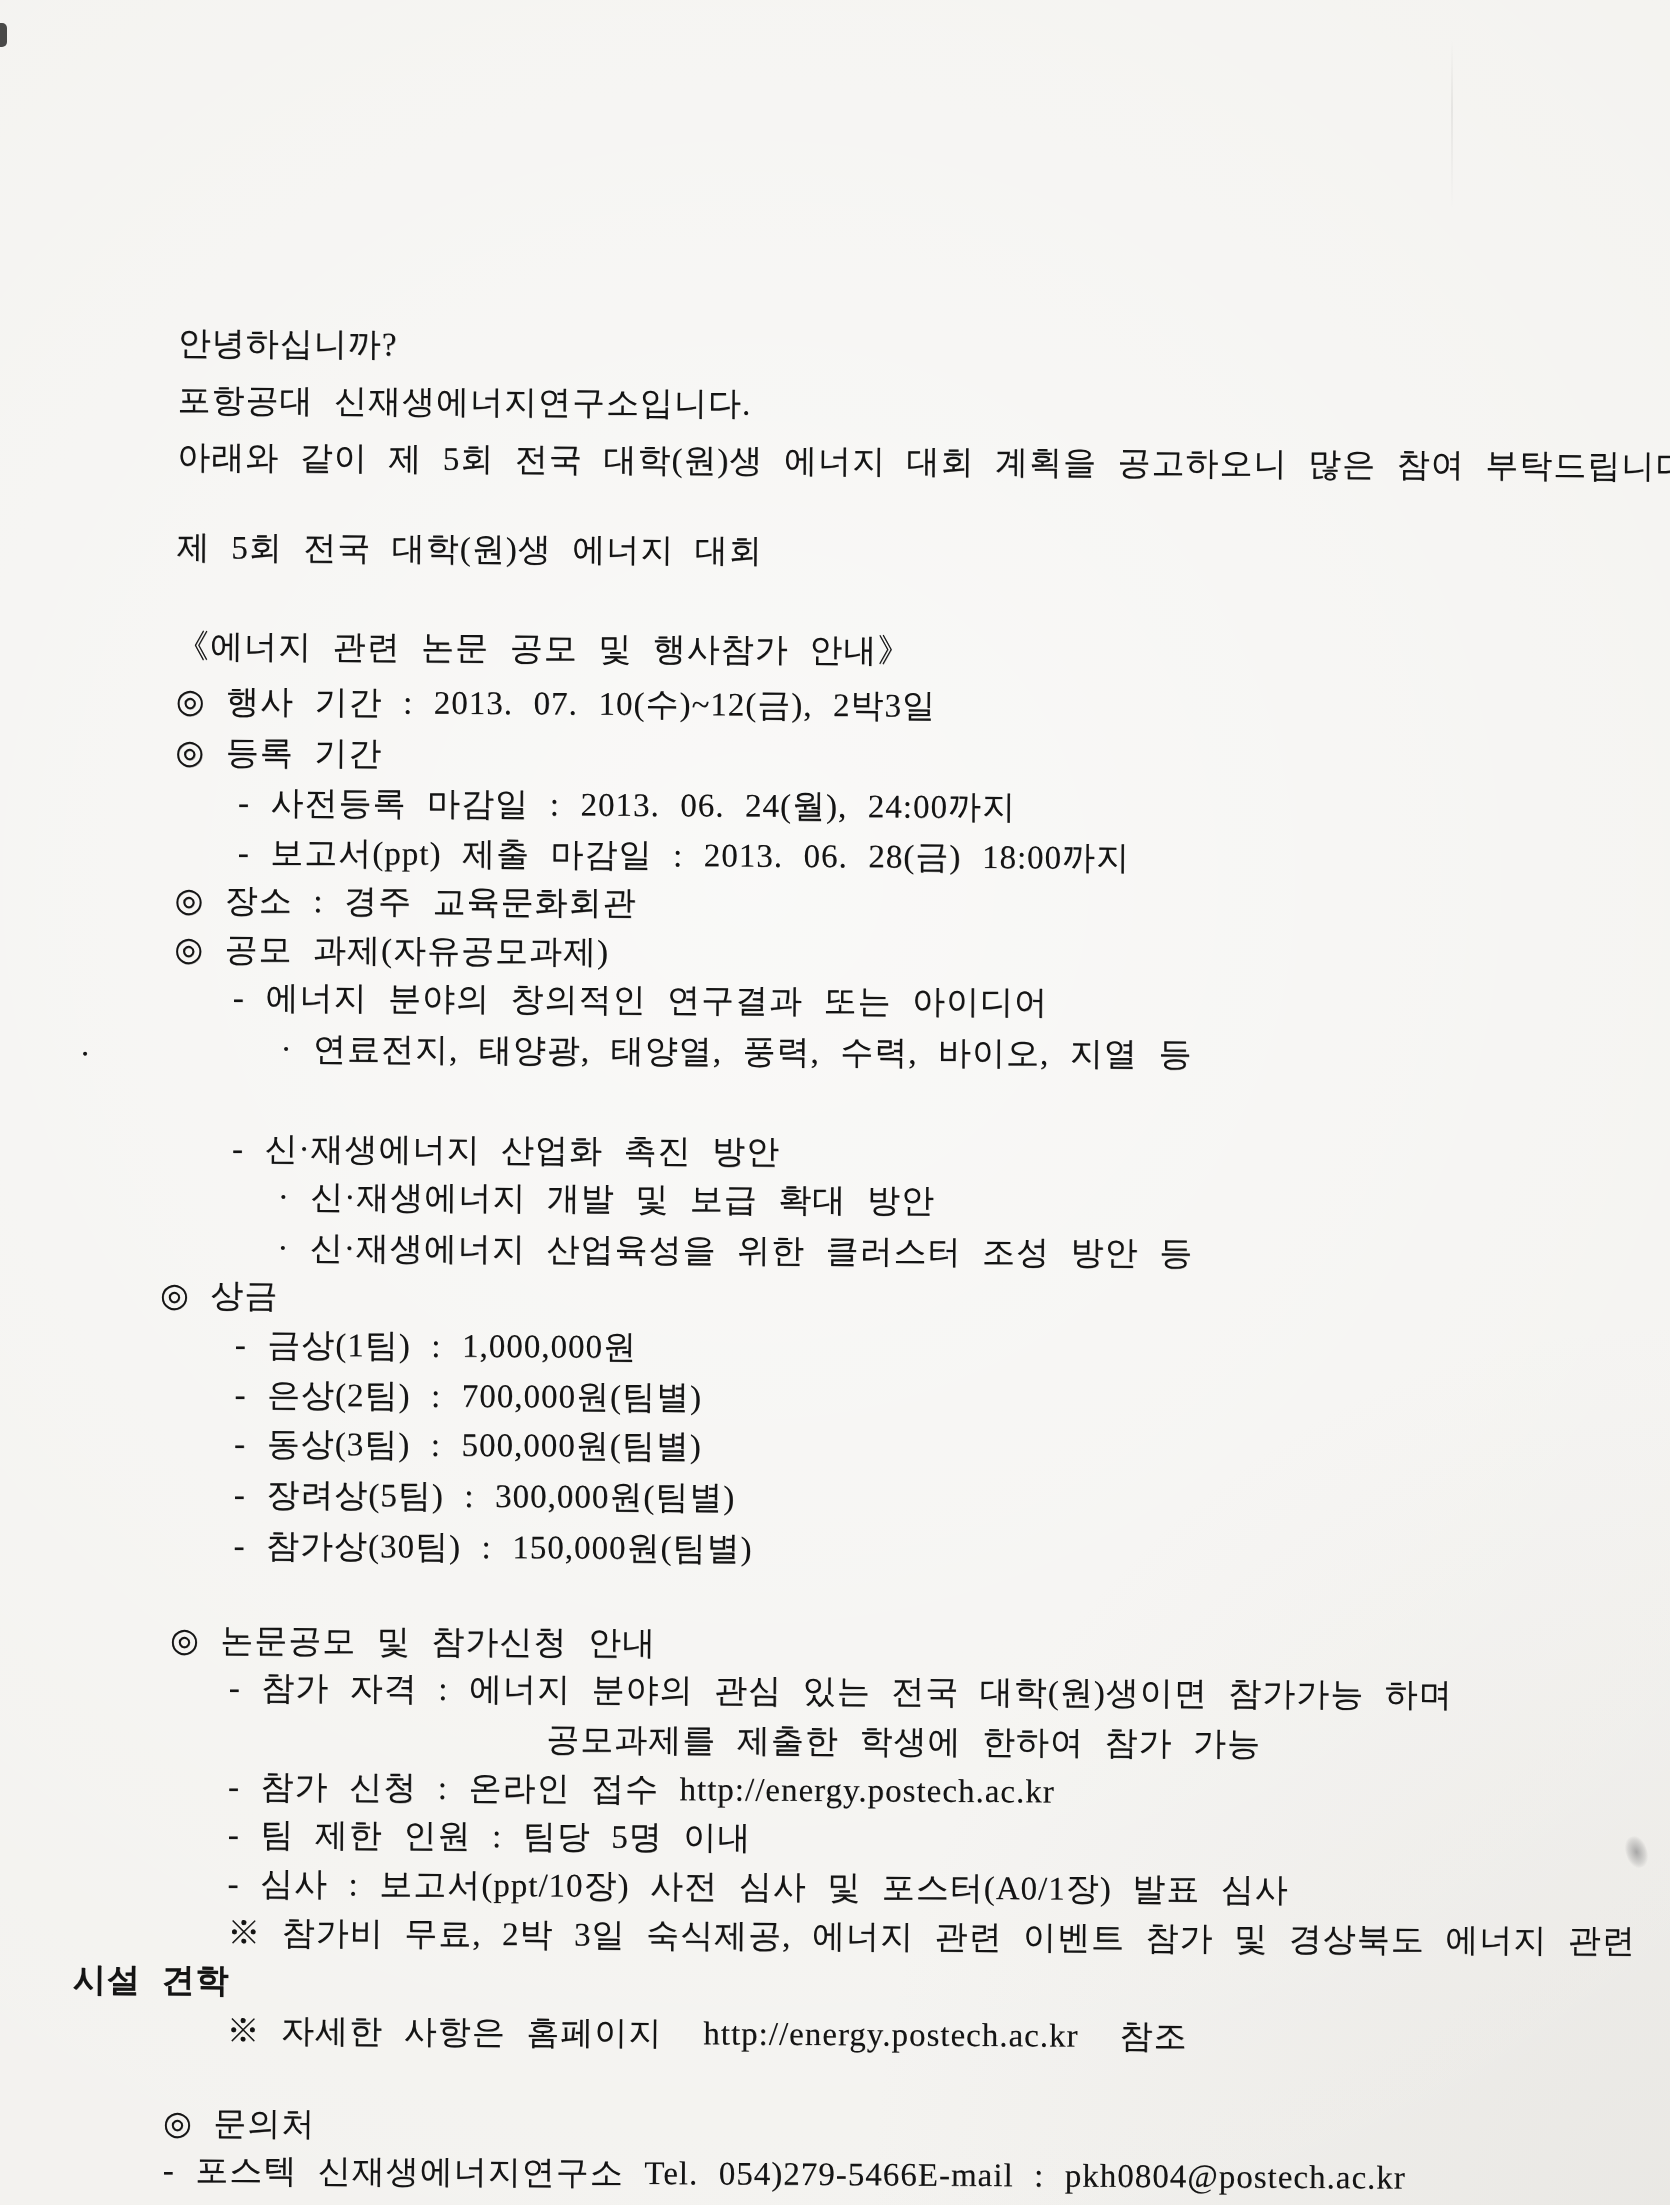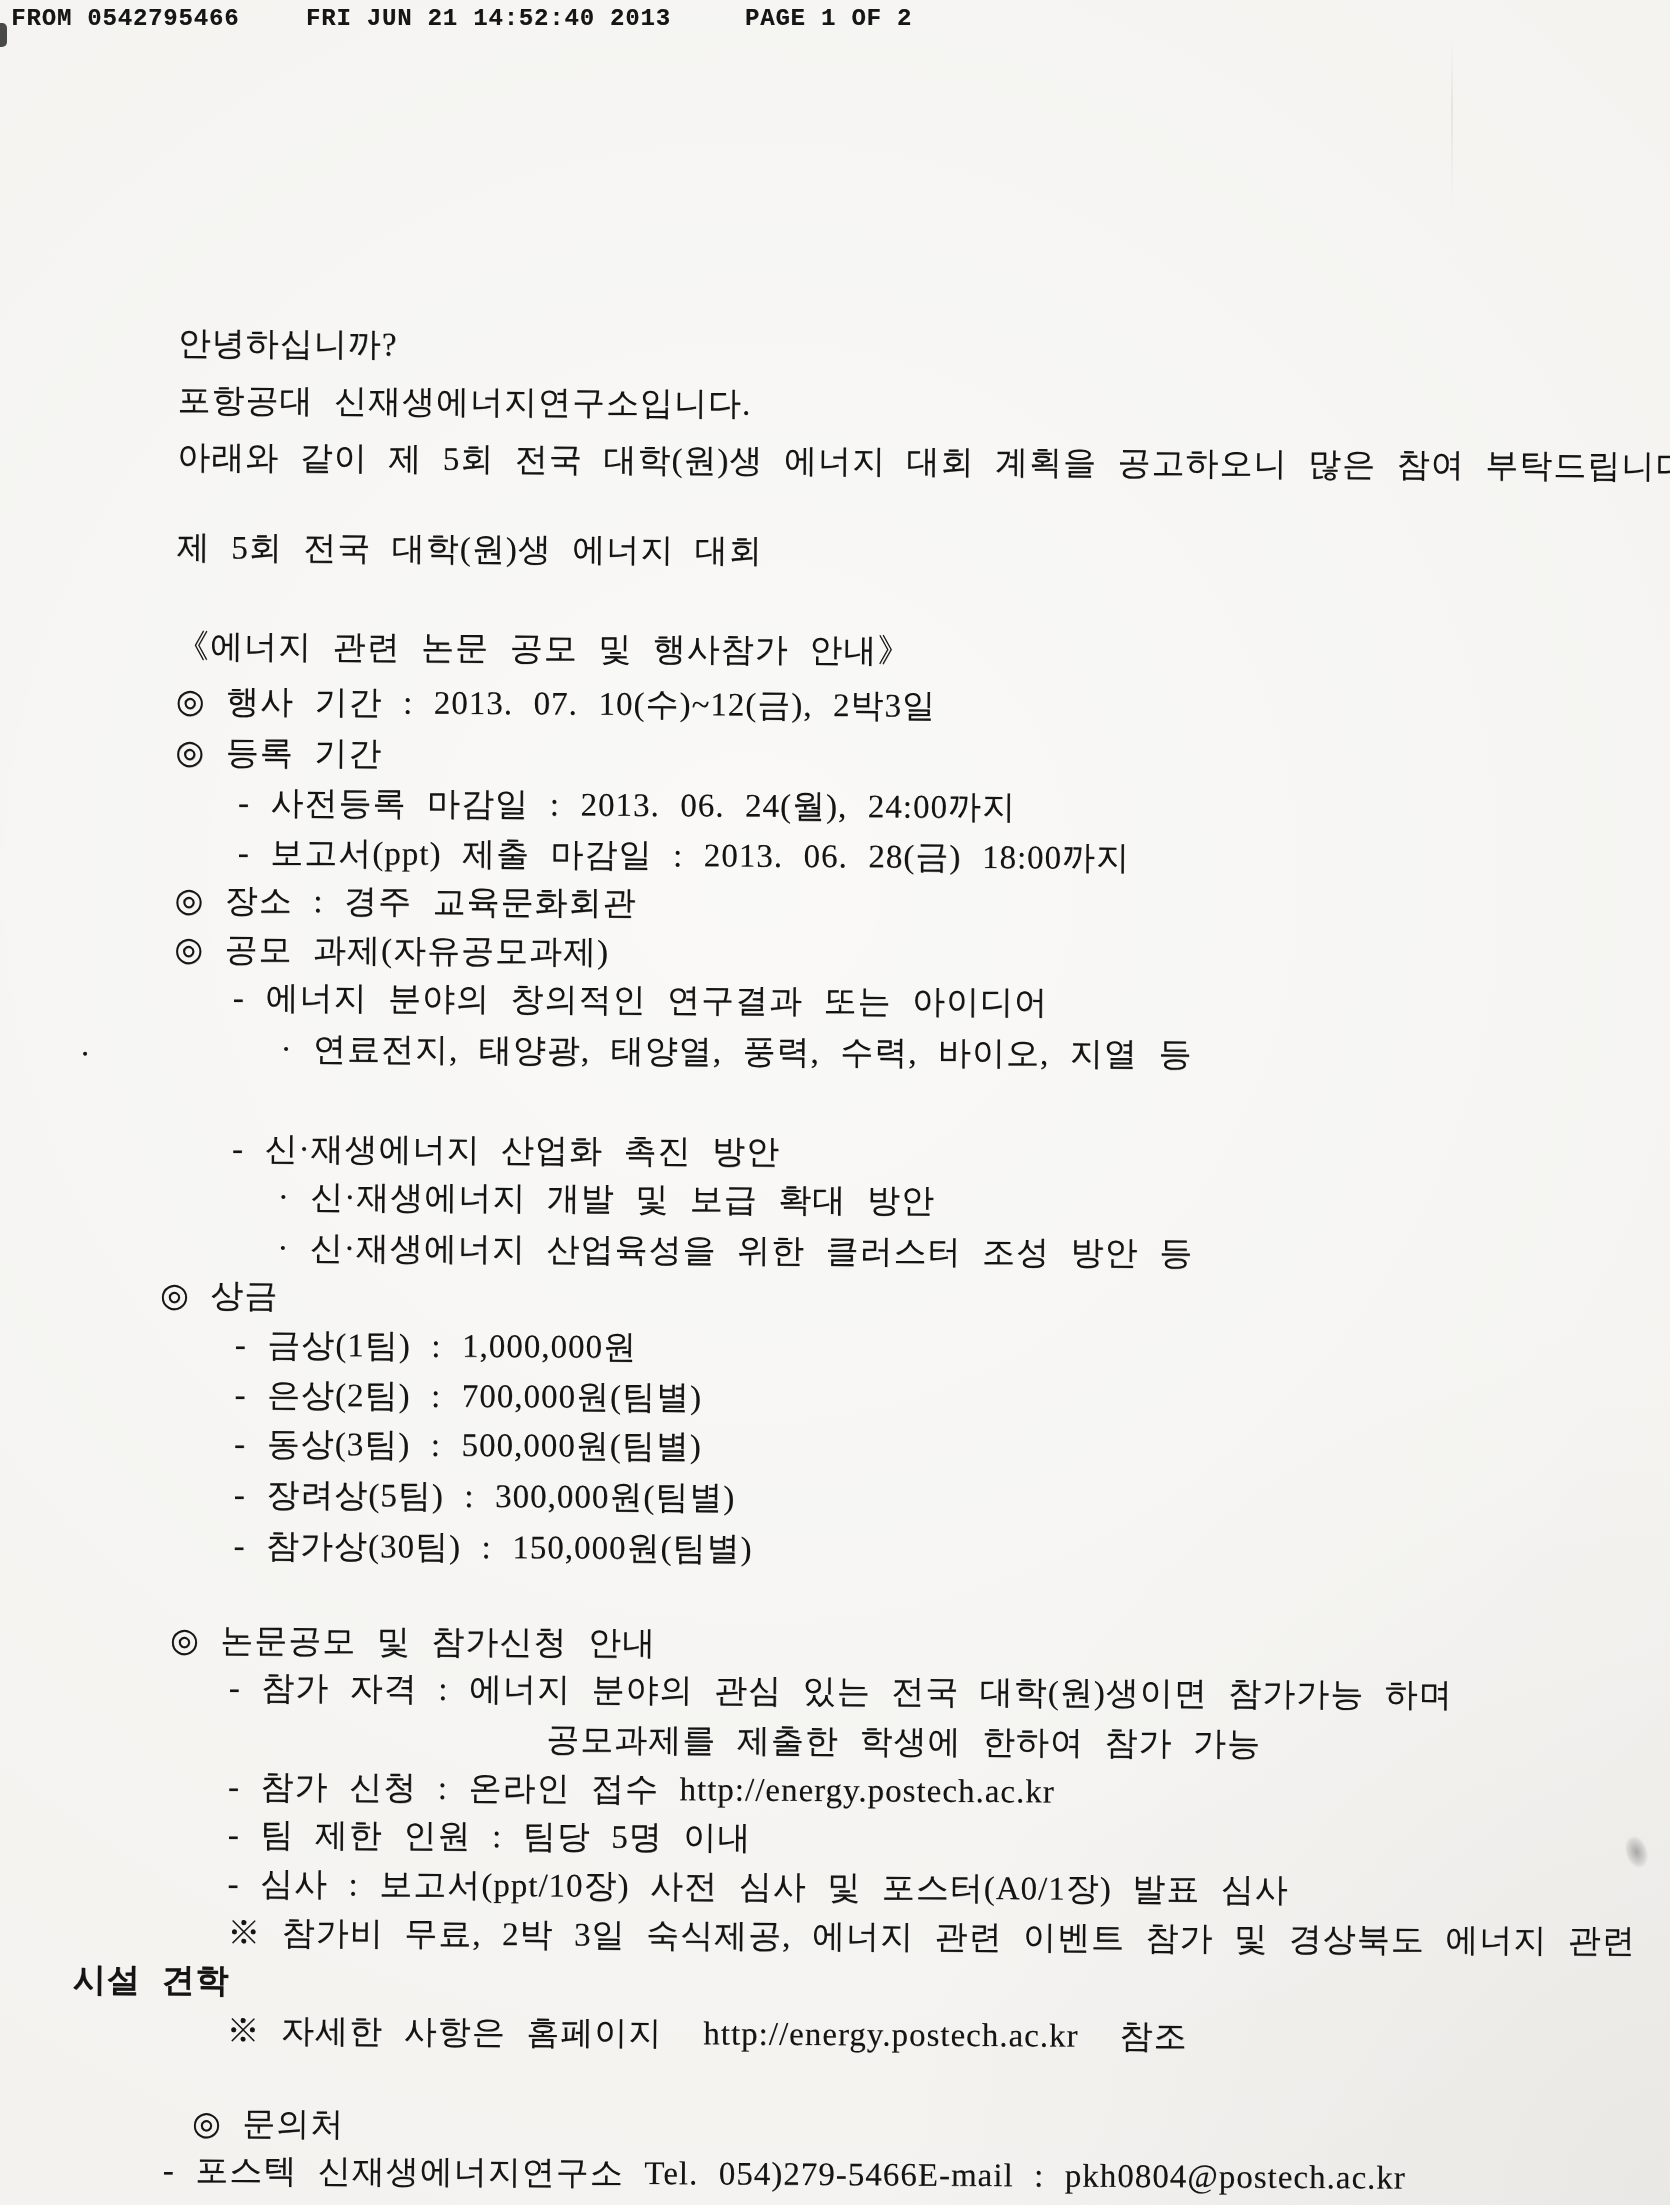--- a/index.html
+++ b/index.html
@@ -78,25 +78,20 @@
     left: 1451px; top: 40px;
     width: 2.4px; height: 170px;
     background: linear-gradient(to bottom, rgba(120,120,118,0) 0%, rgba(120,120,118,0.12) 40%, rgba(120,120,118,0) 100%);
   }
 </style>
 </head>
 <body>
 
 <div class="page">
 
-  <div class="fax-header">
-    <span class="fax-from">FROM 0542795466</span>
-    <span class="fax-datetime">FRI JUN 21 14:52:40 2013</span>
-    <span class="fax-page">PAGE 1 OF 2</span>
-  </div>
 
   <div class="doc">
     <div class="ln" style="left:180px; top:322px;">안녕하십니까?</div>
     <div class="ln" style="left:180px; top:379px;">포항공대 신재생에너지연구소입니다.</div>
     <div class="ln" style="left:180px; top:436px;">아래와 같이 제 5회 전국 대학(원)생 에너지 대회 계획을 공고하오니 많은 참여 부탁드립니다.</div>
 
     <div class="ln" style="left:180px; top:526px;">제 5회 전국 대학(원)생 에너지 대회</div>
 
     <div class="ln" style="left:180px; top:625px;">《에너지 관련 논문 공모 및 행사참가 안내》</div>
     <div class="ln" style="left:180px; top:680px;">◎ 행사 기간 : 2013. 07. 10(수)~12(금), 2박3일</div>
@@ -122,21 +117,21 @@
     <div class="ln" style="left:180px; top:1619px;">◎ 논문공모 및 참가신청 안내</div>
     <div class="ln" style="left:239px; top:1666px;">- 참가 자격 : 에너지 분야의 관심 있는 전국 대학(원)생이면 참가가능 하며</div>
     <div class="ln" style="left:557px; top:1716px;">공모과제를 제출한 학생에 한하여 참가 가능</div>
     <div class="ln" style="left:239px; top:1765px;">- 참가 신청 : 온라인 접수 http://energy.postech.ac.kr</div>
     <div class="ln" style="left:239px; top:1813px;">- 팀 제한 인원 : 팀당 5명 이내</div>
     <div class="ln" style="left:239px; top:1862px;">- 심사 : 보고서(ppt/10장) 사전 심사 및 포스터(A0/1장) 발표 심사</div>
     <div class="ln" style="left:239px; top:1911px;">※ 참가비 무료, 2박 3일 숙식제공, 에너지 관련 이벤트 참가 및 경상북도 에너지 관련</div>
     <div class="ln" style="left:85px; top:1959px;font-weight:bold;">시설 견학</div>
     <div class="ln" style="left:239px; top:2009px;">※ 자세한 사항은 홈페이지  http://energy.postech.ac.kr  참조</div>
 
-    <div class="ln" style="left:176px; top:2102px;margin-left:29px;">◎ 문의처</div>
+    <div class="ln" style="left:176px; top:2102px;">◎ 문의처</div>
     <div class="ln" style="left:176px; top:2149px;">- 포스텍 신재생에너지연구소 Tel. 054)279-5466E-mail : pkh0804@postech.ac.kr</div>
   </div>
 
   <div class="edge-smudge"></div>
   <div class="gray-smudge"></div>
   <div class="streak"></div>
 </div>
 
 
 </body></html>

